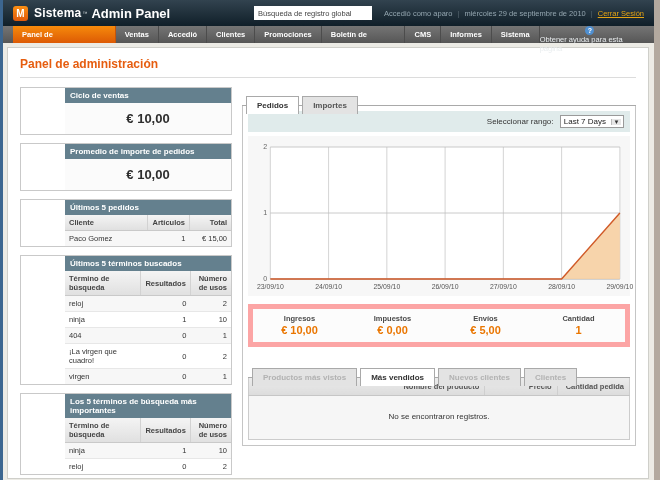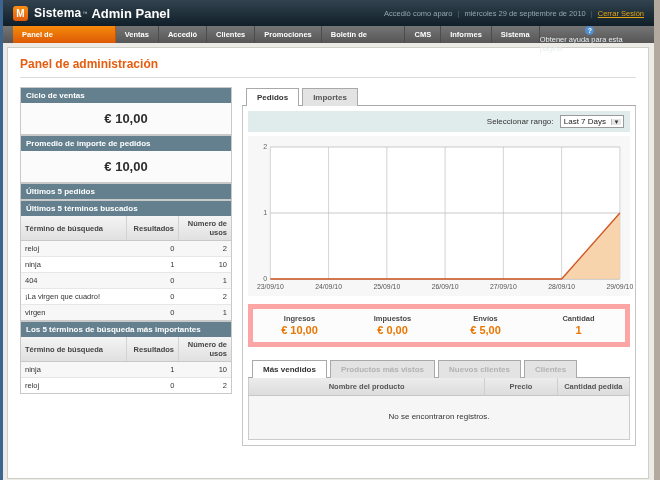--- a/index.html
+++ b/index.html
@@ -50,77 +50,78 @@
                  border:1px solid #9a9a9a; margin-left:4px; font-size:8px; color:#222;
                  padding:1px 2px 1px 3px; cursor:pointer; }
   .fake-select .arrow-box { margin-left:5px; width:10px; font-size:6px; color:#333;
                  background:#e6e6e6; border-left:1px solid #bbb; text-align:center; }
 
   .columns { display:flex; gap:10px; margin-top:9px; }
   .left-col { width:212px; flex:none; }
   .right-col { flex:1; min-width:0; }
 
   
-  .block { border:1px solid #c9c9c9; margin-bottom:0; }
+  .block { border:1px solid #c9c9c9; margin-bottom:8px;padding-left:44px; }
   .block-head { background:#64808e; color:#fff; font-size:8px; font-weight:bold; padding:3px 5px; }
   .block-big-value { background:#fbfbfb; text-align:center; font-size:13px; font-weight:bold;
                      color:#2e2e2e; padding:8px 0; }
   table.mini { width:100%; border-collapse:collapse; font-size:7.5px; background:#fff; }
   table.mini th { background:linear-gradient(#f4f4f4,#e0e0e0); color:#444; font-weight:bold;
                   text-align:left; padding:3px 4px; border-right:1px solid #d2d2d2;
                   border-bottom:1px solid #c9c9c9; }
   table.mini th:last-child { border-right:none; }
   table.mini th.num, table.mini td.num { text-align:right; }
   table.mini td { padding:3px 4px; border-top:1px solid #e7e7e7; color:#333; }
   table.mini tr:first-child td { border-top:none; }
   table.mini tr:nth-child(even) td { background:#f7f7f7; }
   .col-w { width:50%; } .col-n { width:25%; }
 
   
   .tab-row { display:flex; gap:3px; padding-left:4px; border-bottom:1px solid #a9a9a9; }
   .tab { font-size:8px; font-weight:bold; padding:4px 10px; border:1px solid #a9a9a9;
          border-bottom:none; background:#e3e3e3; color:#555; margin-bottom:0; cursor:pointer;
-         position:relative; top:1px; }
+         position:relative; top:9px; }
   .tab.active { background:#fff; color:#333; }
   .tab.disabled { color:#b2b2b2; cursor:default; }
   .panel { border:1px solid #c5c5c5; border-top:none; background:#fff; padding:5px; }
 
   .range-bar { background:#e0ebeb; padding:4px 6px; font-size:8px; color:#333;
                display:flex; justify-content:flex-end; align-items:center; }
   .chart-wrap { background:#f7f7f7; margin-top:4px; padding:3px 2px 1px; }
   .chart-wrap svg { display:block; width:100%; height:156px; overflow:visible; }
 
   .stats-row { border:5px solid #fca5a5; background:#fcfcfc; display:flex; margin-top:8px; }
   .stat { flex:1; text-align:center; padding:5px 0 6px; }
   .stat-label { font-size:7.5px; font-weight:bold; color:#4a4a4a; }
   .stat-value { font-size:11px; font-weight:bold; color:#ea7601; margin-top:1px; }
 
   .bottom-tabs { margin-top:12px; }
   .grid-table { width:100%; border-collapse:collapse; font-size:7.5px; border:1px solid #ccc; border-top:none; }
   .grid-table th { background:linear-gradient(#ececec,#dcdcdc); color:#555; font-weight:bold;
-                   text-align:center; padding:4px 5px; border-right:1px solid #cfcfcf;
+                   text-align:right; padding:4px 5px; border-right:1px solid #cfcfcf;
                    border-bottom:1px solid #c6c6c6; }
   .grid-table th:last-child { border-right:none; }
   .grid-table td.empty { background:#f6f6f6; text-align:center; padding:16px 0 18px;
                          font-size:8px; color:#333; }
   .pcol-name { width:62%; } .pcol-price { width:19%; } .pcol-qty { width:19%; }
 </style>
 </head>
 <body>
 
 <div class="page">
 
   <div class="topbar">
     <div class="logo">
       <div class="logo-mark">M</div>
       <span class="logo-name">Sistema</span>
       <span class="logo-tm">™</span>
       <span class="logo-suffix">Admin Panel</span>
     </div>
     <div class="topbar-spacer"></div>
+    <input class="global-search" type="text" value="Búsqueda de registro global" style="">
     <div class="topbar-meta">
       <span>Accedió como aparo</span>
       <span class="sep">|</span>
       <span>miércoles 29 de septiembre de 2010</span>
       <span class="sep">|</span>
       <span class="logout-link">Cerrar Sesión</span>
     </div>
   </div>
 
   <div class="navbar">
@@ -153,20 +154,34 @@
           <div class="block-big-value">€ 10,00</div>
         </div>
 
         <div class="block">
           <div class="block-head">Promedio de importe de pedidos</div>
           <div class="block-big-value">€ 10,00</div>
         </div>
 
         <div class="block">
           <div class="block-head">Últimos 5 pedidos</div>
+          <table class="mini">
+            <tbody>
+                <tr>
+              <th class="col-w">Cliente</th>
+              <th class="col-n num">Artículos</th>
+              <th class="col-n num">Total</th>
+            </tr>
+            <tr>
+              <td>Paco Gomez</td>
+              <td class="num">1</td>
+              <td class="num">€ 15,00</td>
+            </tr>
+          </tbody>
+            </table>
         </div>
 
         <div class="block">
           <div class="block-head">Últimos 5 términos buscados</div>
           <table class="mini">
             <tbody>
                 <tr>
               <th class="col-w">Término de búsqueda</th>
               <th class="col-n num">Resultados</th>
               <th class="col-n num">Número de usos</th>
@@ -281,22 +296,22 @@
               <div class="stat-label">Envíos</div>
               <div class="stat-value">€ 5,00</div>
             </div>
             <div class="stat">
               <div class="stat-label">Cantidad</div>
               <div class="stat-value">1</div>
             </div>
           </div>
 
           <div class="tab-row bottom-tabs">
+            <div class="tab disabled">Productos más vistos</div>
             <div class="tab active">Más vendidos</div>
-            <div class="tab disabled">Productos más vistos</div>
             <div class="tab disabled">Nuevos clientes</div>
             <div class="tab disabled">Clientes</div>
           </div>
 
           <table class="grid-table">
             <tbody>
                 <tr>
               <th class="pcol-name">Nombre del producto</th>
               <th class="pcol-price">Precio</th>
               <th class="pcol-qty">Cantidad pedida</th>

